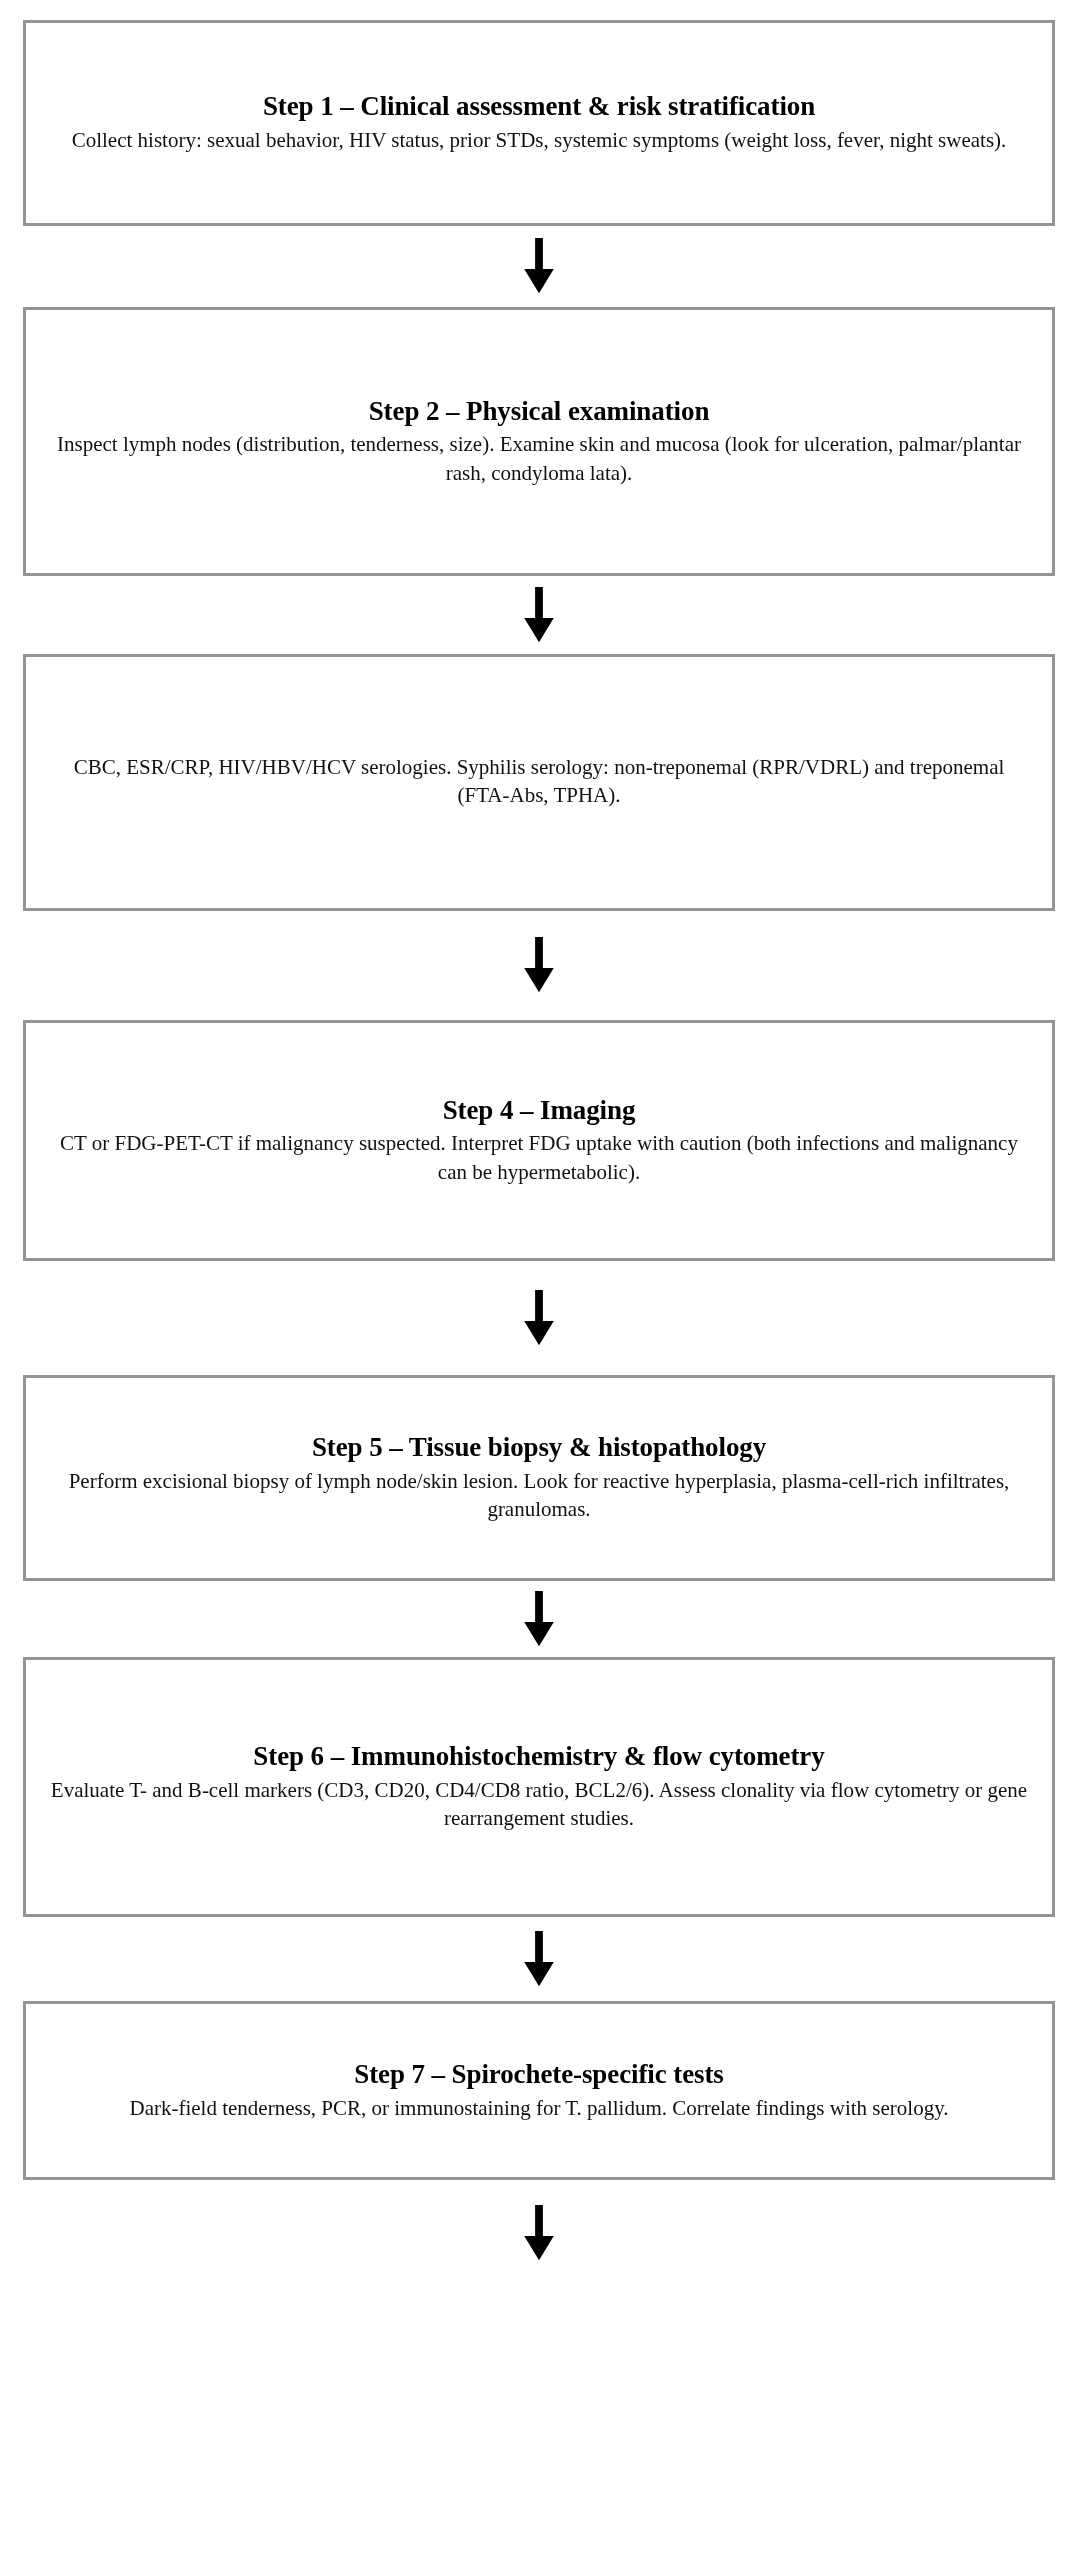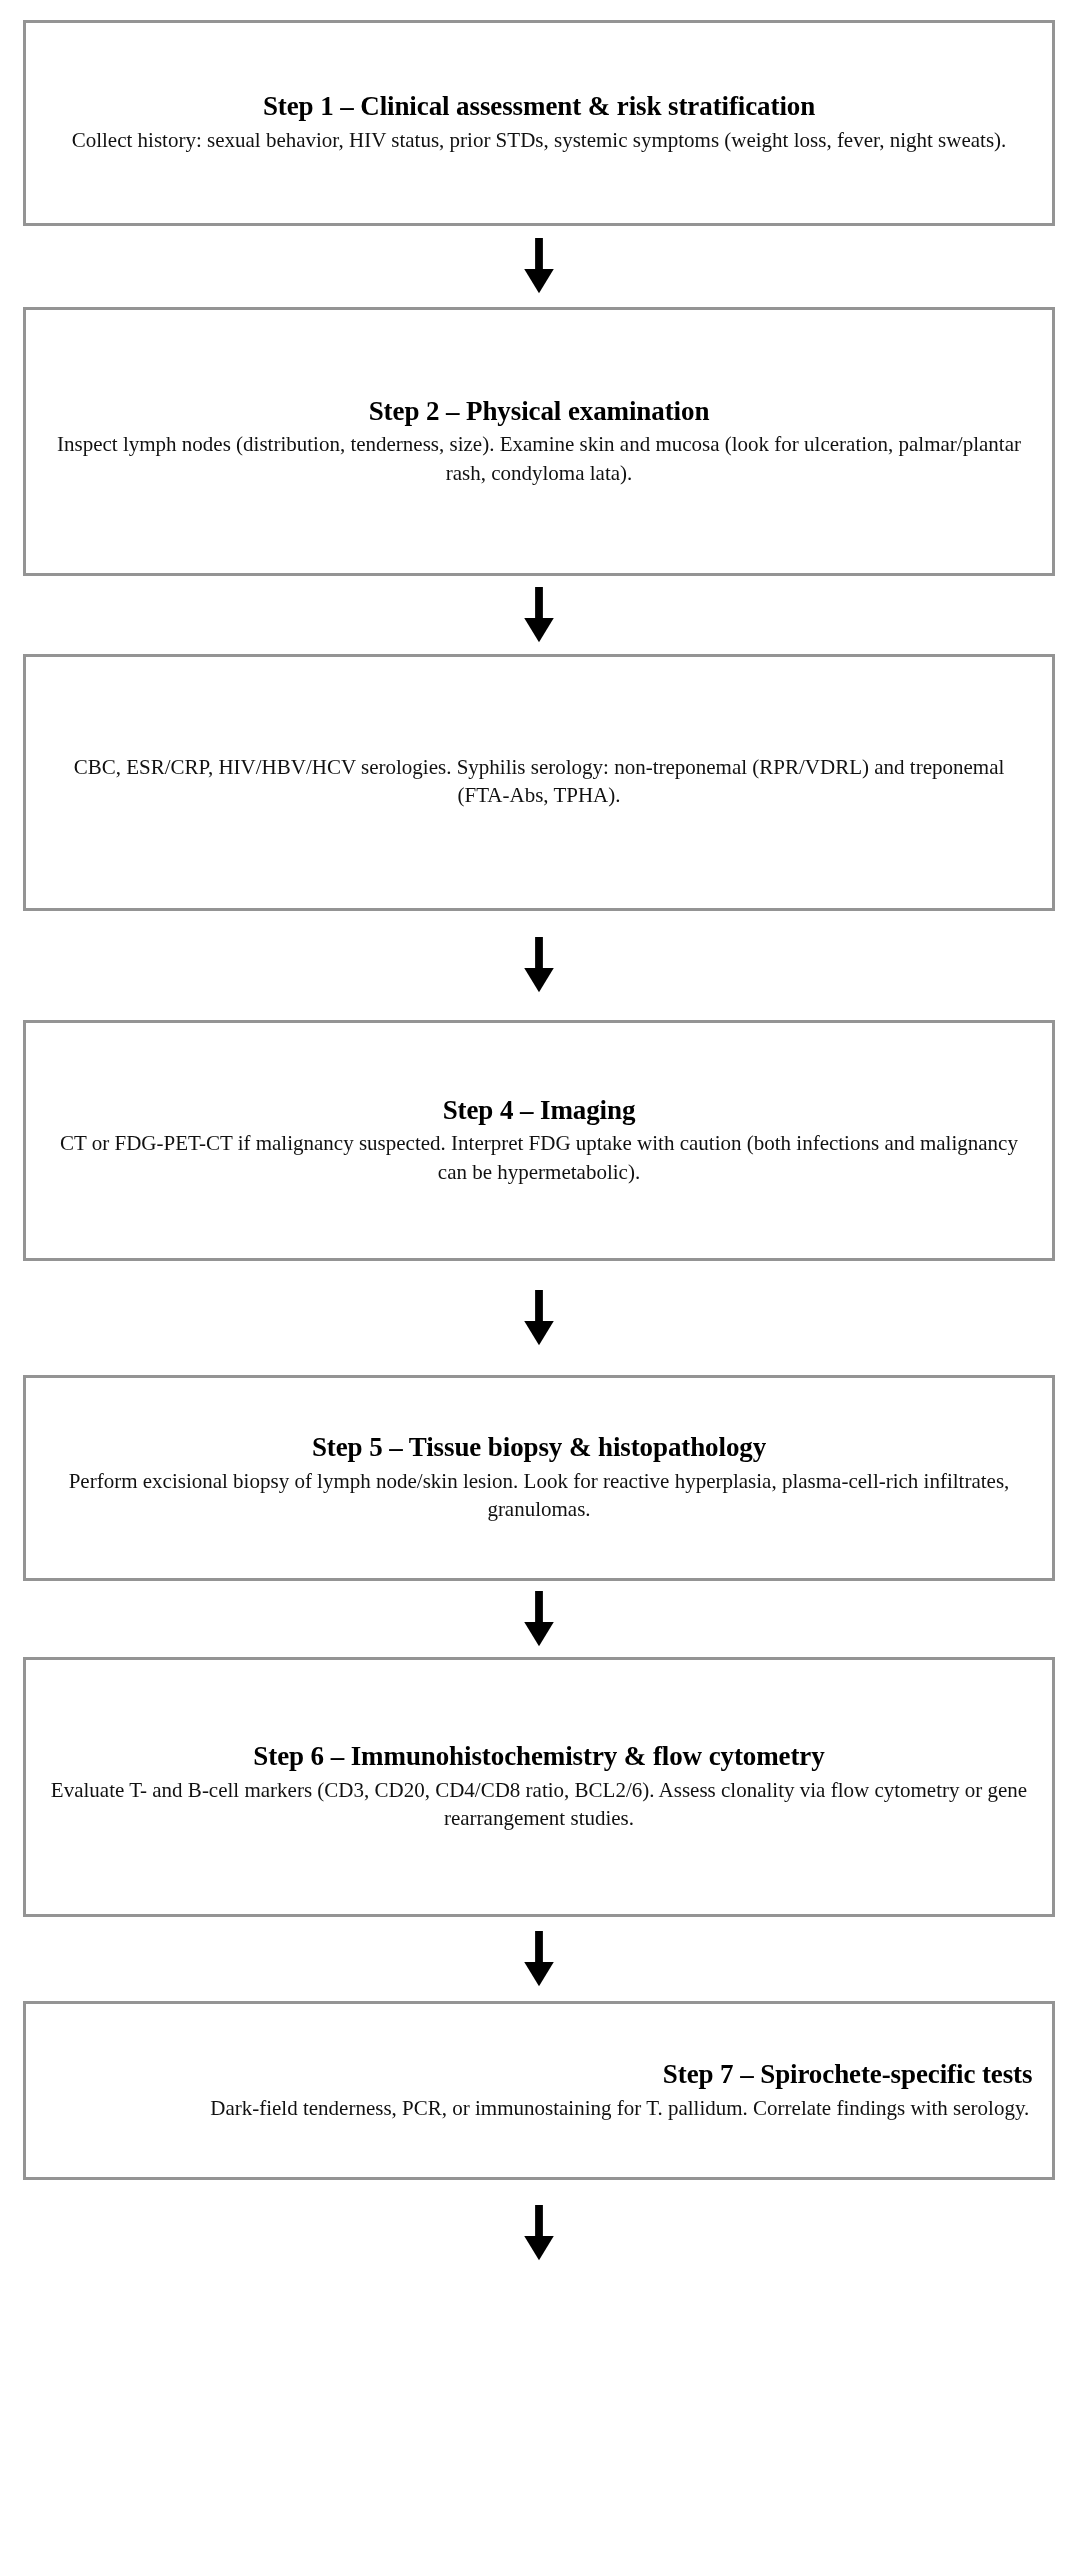--- a/index.html
+++ b/index.html
@@ -68,21 +68,21 @@
   .gap-6 { height: 84px; }
   .gap-7 { height: 107px; }
 
   
   .box-1 { min-height: 206px; }
   .box-2 { min-height: 269px; }
   .box-3 { min-height: 257px; }
   .box-4 { min-height: 241px; }
   .box-5 { min-height: 206px; }
   .box-6 { min-height: 260px; }
-  .box-7 { min-height: 179px; align-items: flex-end; }
+  .box-7 { min-height: 179px; }
   .box-8 { min-height: 274px; }
 </style>
 </head>
 <body>
 
 <div id="flowchart">
 
   <div class="step-box box-1">
     <div class="step-title">Step 1 – Clinical assessment &amp; risk stratification</div>
     <div class="step-body">Collect history: sexual behavior, HIV status, prior STDs, systemic symptoms (weight loss, fever, night sweats).</div>

